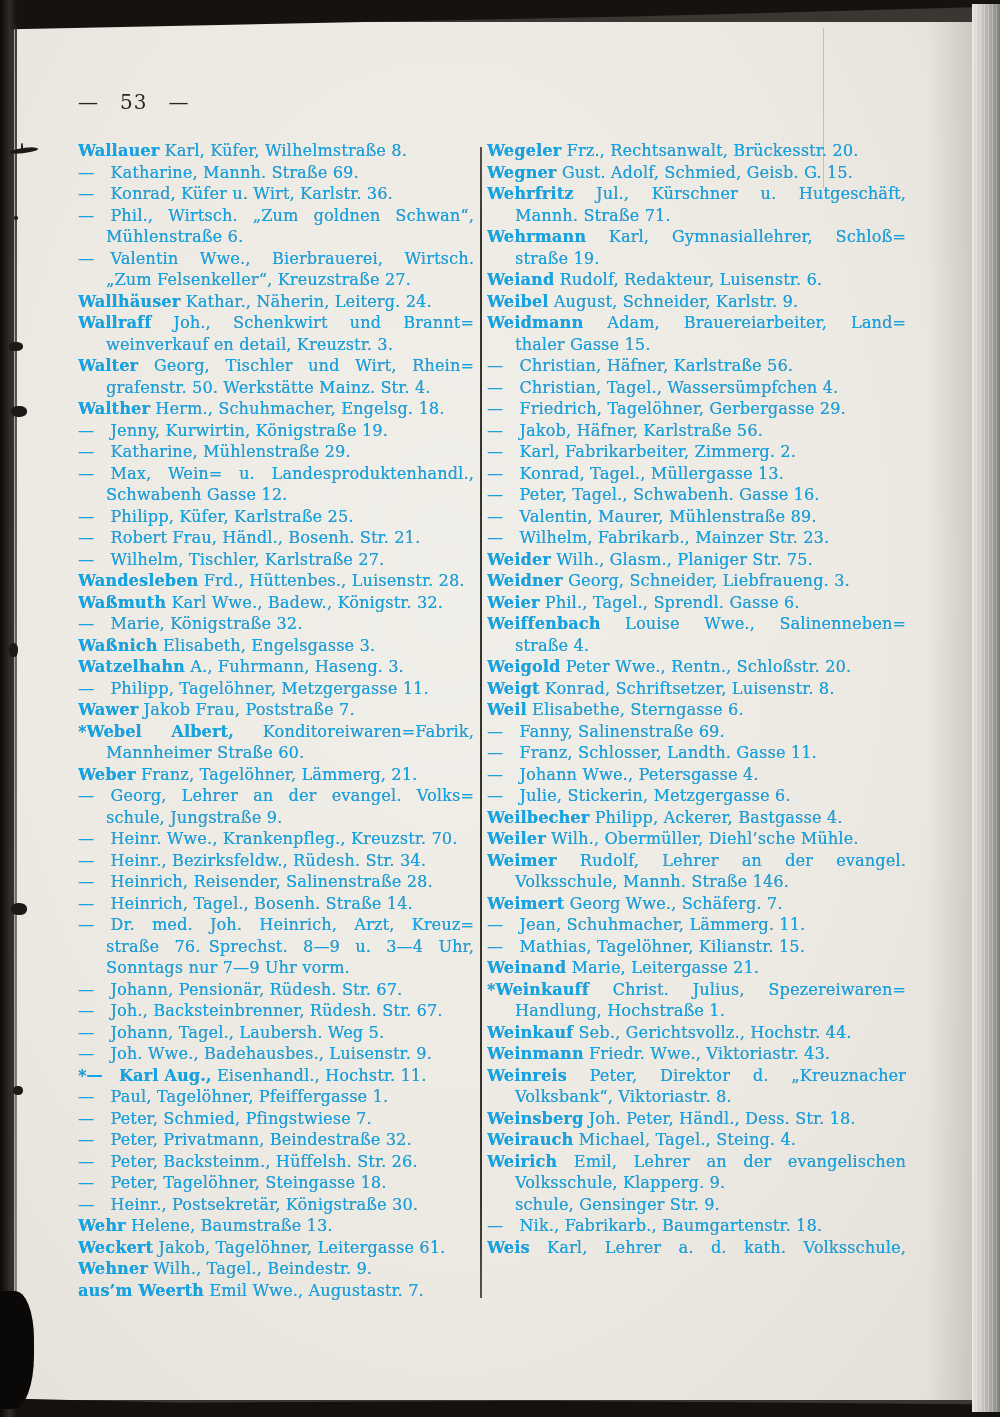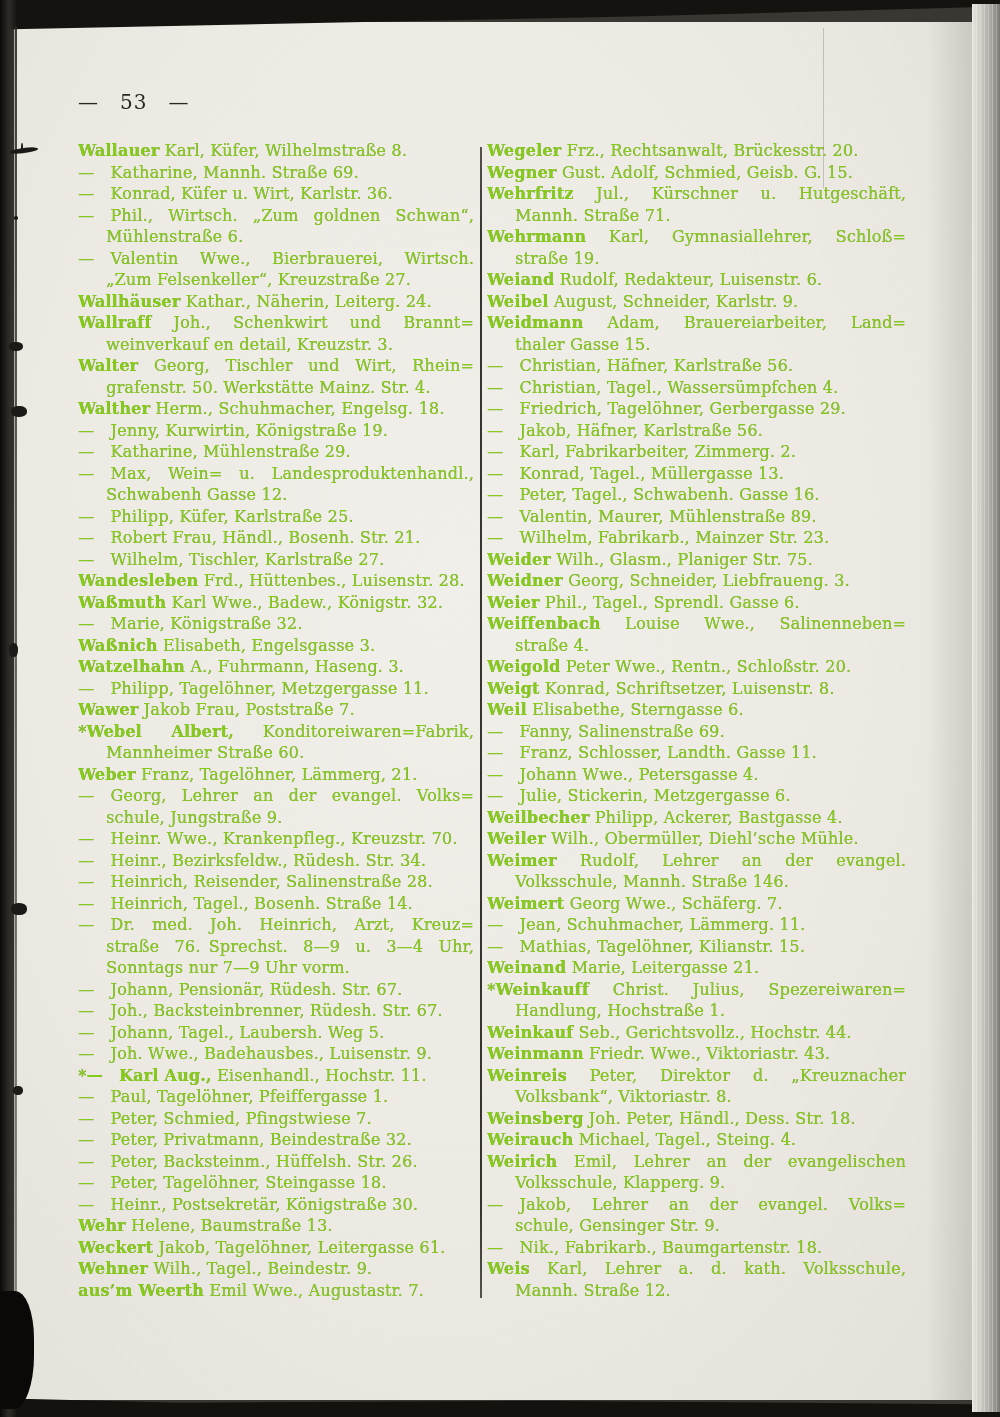--- a/index.html
+++ b/index.html
@@ -57,21 +57,21 @@
   .stitch.s5{left:9px;top:643px;width:9px;height:14px;}
   .stitch.s6{left:11px;top:903px;width:16px;height:12px;}
   .stitch.s7{left:13px;top:1086px;width:10px;height:9px;}
 
   .pagenum{
     position:absolute;left:78px;top:90px;width:826px;text-align:left;
     font-size:20px;color:#2a2723;letter-spacing:1px;
   }
   .cols{
     position:absolute;left:78px;top:140px;width:828px;display:flex;align-items:stretch;
-    color:#84cc16;
+    color:#0ea5e9;
   }
   .col{font-size:16px;line-height:21.5px;}
   .col.left{width:396px;}
   .col.right{width:419px;}
   .divider{width:2px;margin:7px 5px 3px 6px;background:linear-gradient(to bottom,#57524c,#37332f 8%,#37332f 92%,#57524c);}
   .line{
     white-space:nowrap;overflow:hidden;
     text-shadow:0.2px 0.2px 0.3px rgba(30,27,24,0.45);
     letter-spacing:0.2px;
   }
@@ -376,24 +376,22 @@
         <div class="line"><span class="head">Weinsberg</span> Joh. Peter, Händl., Dess. Str. 18.</div>
       </div>
       <div class="entry">
         <div class="line"><span class="head">Weirauch</span> Michael, Tagel., Steing. 4.</div>
       </div>
       <div class="entry">
         <div class="line fill"><span class="head">Weirich</span> Emil, Lehrer an der evangelischen</div>
         <div class="line cont">Volksschule, Klapperg. 9.</div>
       </div>
       <div class="entry">
-        <div class="line fill">— Jakob, Lehrer an der evangel. Volks=</div>
         <div class="line cont">schule, Gensinger Str. 9.</div>
       </div>
       <div class="entry">
         <div class="line">— Nik., Fabrikarb., Baumgartenstr. 18.</div>
       </div>
       <div class="entry">
         <div class="line fill"><span class="head">Weis</span> Karl, Lehrer a. d. kath. Volksschule,</div>
-        <div class="line cont">Mannh. Straße 12.</div>
       </div>
     </div>
 </div>
 
 </body></html>

